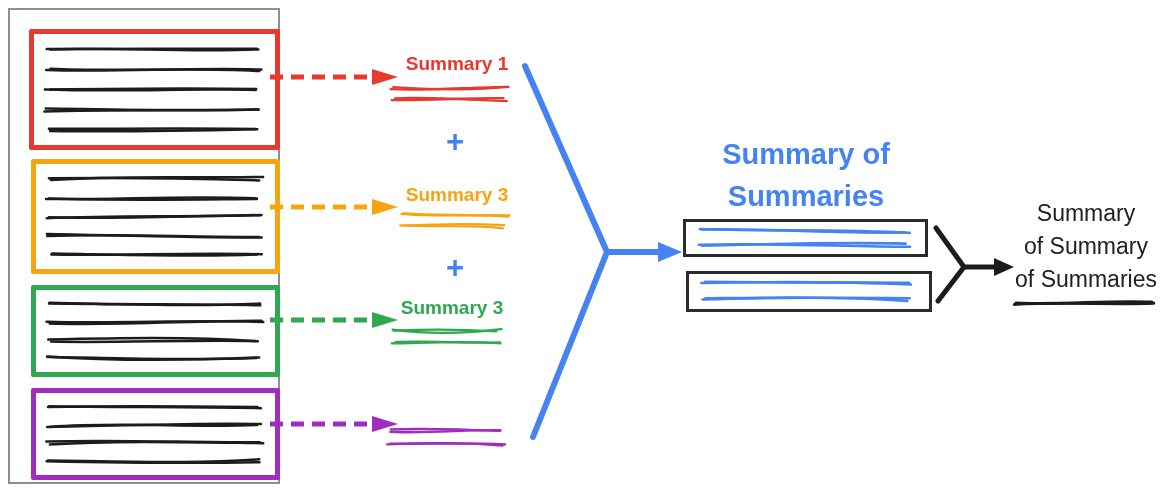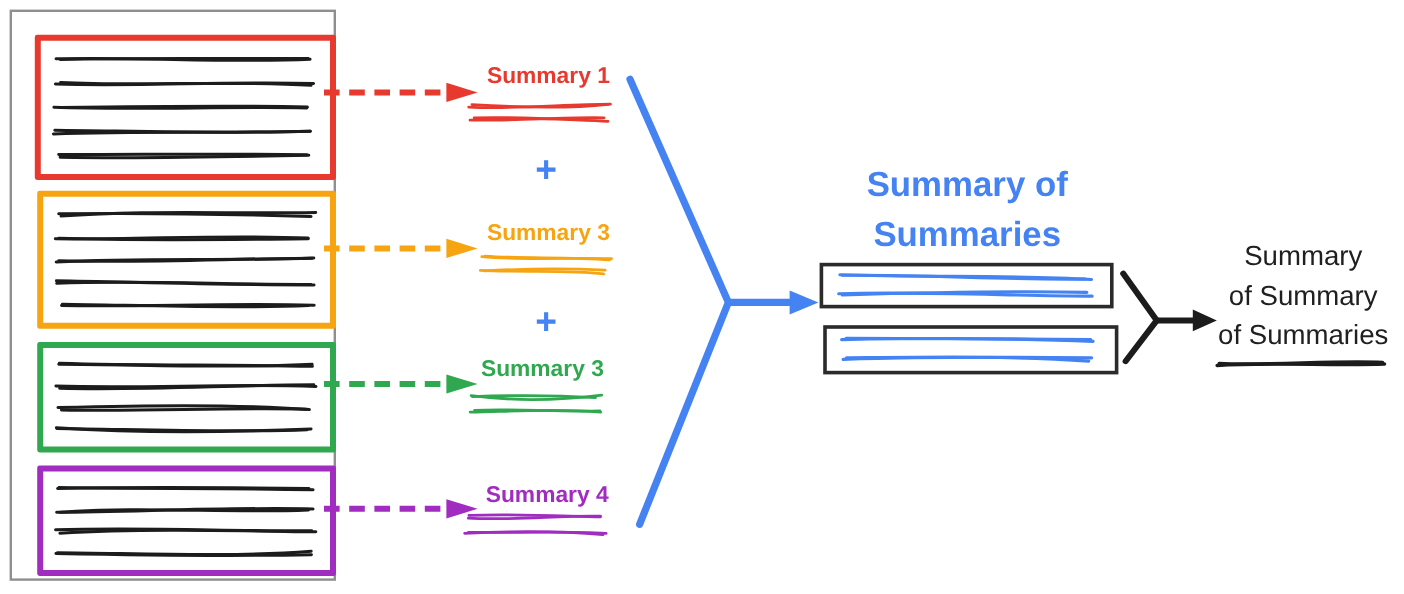--- a/index.html
+++ b/index.html
@@ -148,21 +148,20 @@
   <div class="abs sum-label c-green" style="left:391px;top:297px;">Summary 3</div>
   <div class="abs scrib" style="left:387px;top:325px;width:118px;height:24px;">
       <svg width="118" height="24" viewBox="0 0 118 24" aria-hidden="true">
         <path d="M5.6,4.7 C38.9,9.0 77.9,8.8 114.4,4.2" fill="none" stroke="#2fa850" stroke-width="2.3" stroke-linecap="round"></path>
         <path d="M6.7,5.6 C38.9,4.3 77.9,4.5 109.2,6.4" fill="none" stroke="#2fa850" stroke-width="2.3" stroke-linecap="round"></path>
         <path d="M8.5,17.0 C38.9,15.3 77.9,18.5 112.9,17.4" fill="none" stroke="#2fa850" stroke-width="2.3" stroke-linecap="round"></path>
         <path d="M4.8,18.4 C38.9,17.8 77.9,15.3 113.6,18.4" fill="none" stroke="#2fa850" stroke-width="2.3" stroke-linecap="round"></path>
       </svg>
     </div>
 
-  <div class="abs sum-label c-purple" style="left:395px;top:402px;">Summary 4</div>
   <div class="abs scrib" style="left:385px;top:424px;width:127px;height:28px;">
       <svg width="127" height="28" viewBox="0 0 127 28" aria-hidden="true">
         <path d="M5.8,5.5 C41.9,3.8 83.8,6.1 115.3,6.8" fill="none" stroke="#a12cc0" stroke-width="2.3" stroke-linecap="round"></path>
         <path d="M5.3,7.8 C41.9,9.9 83.8,5.3 115.4,6.2" fill="none" stroke="#a12cc0" stroke-width="2.3" stroke-linecap="round"></path>
         <path d="M2.2,20.4 C41.9,18.6 83.8,18.5 117.5,21.6" fill="none" stroke="#a12cc0" stroke-width="2.3" stroke-linecap="round"></path>
         <path d="M5.4,19.6 C41.9,20.3 83.8,18.3 120.1,20.5" fill="none" stroke="#a12cc0" stroke-width="2.3" stroke-linecap="round"></path>
       </svg>
     </div>
 
   <svg class="abs arrow" style="left:505px;top:45px;" width="190" height="420" viewBox="0 0 190 420">

